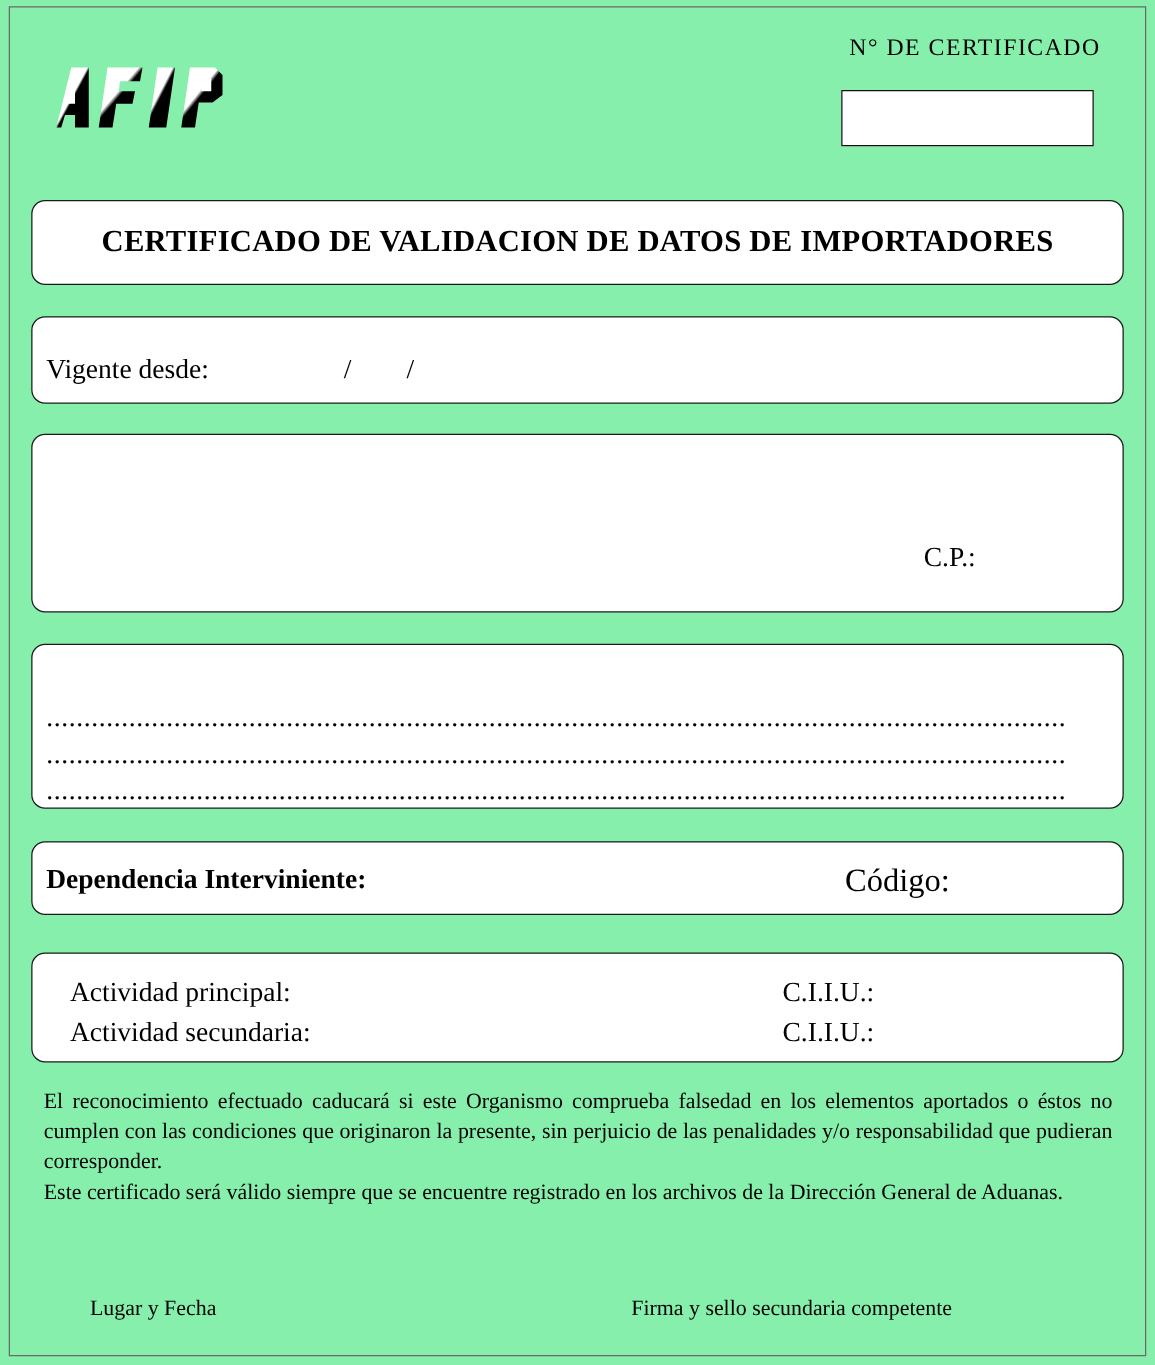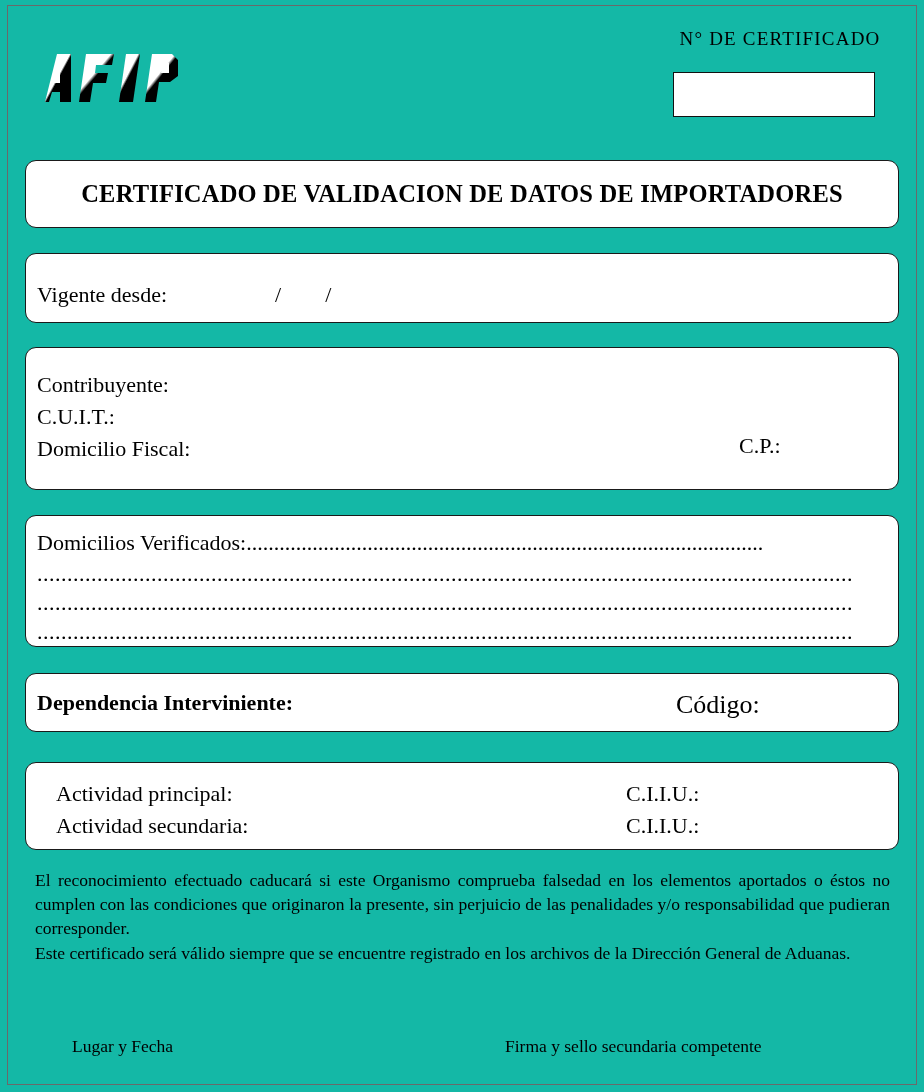--- a/index.html
+++ b/index.html
@@ -11,21 +11,21 @@
   body {
     font-family: "Liberation Serif", "DejaVu Serif", serif;
     color: #000000;
   }
 
   .page {
     position: relative;
     width: 924px;
     height: 1092px;
     box-sizing: border-box;
-    background: #14b8a6;
+    background: #86efac;
     overflow: hidden;
   }
 
   
   .page-frame {
     position: absolute;
     left: 7px;
     top: 5px;
     width: 910px;
     height: 1080px;
@@ -276,32 +276,24 @@
     <div class="doc-title">CERTIFICADO DE VALIDACION DE DATOS DE IMPORTADORES</div>
   </div>
 
   <div class="box box-vigente">
     <div class="vigente-row">
       <span>Vigente desde:</span><span class="slash1">/</span><span class="slash2">/</span>
     </div>
   </div>
 
   <div class="box box-contrib">
-    <div class="contrib-lines">
-      <div>Contribuyente:</div>
-      <div>C.U.I.T.:</div>
-      <div>Domicilio Fiscal:</div>
-    </div>
     <div class="contrib-cp">C.P.:</div>
   </div>
 
   <div class="box box-domicilios">
-    <div class="dom-first">
-      <span>Domicilios Verificados:</span><span>..............................................................................................</span>
-    </div>
     <div class="dotline l2">........................................................................................................................................</div>
     <div class="dotline l3">........................................................................................................................................</div>
     <div class="dotline l4">........................................................................................................................................</div>
   </div>
 
   <div class="box box-dependencia">
     <div class="dep-label">Dependencia Interviniente:</div>
     <div class="dep-codigo">Código:</div>
   </div>
 

